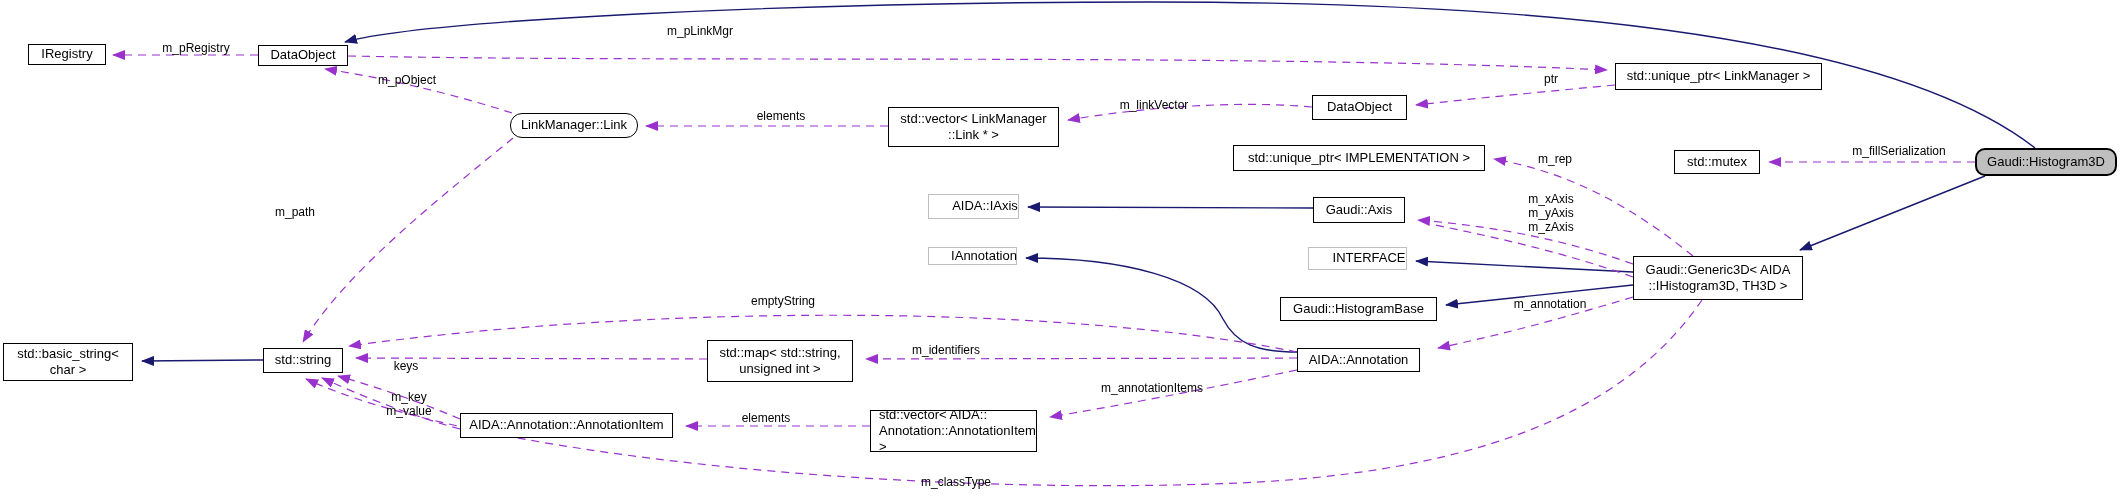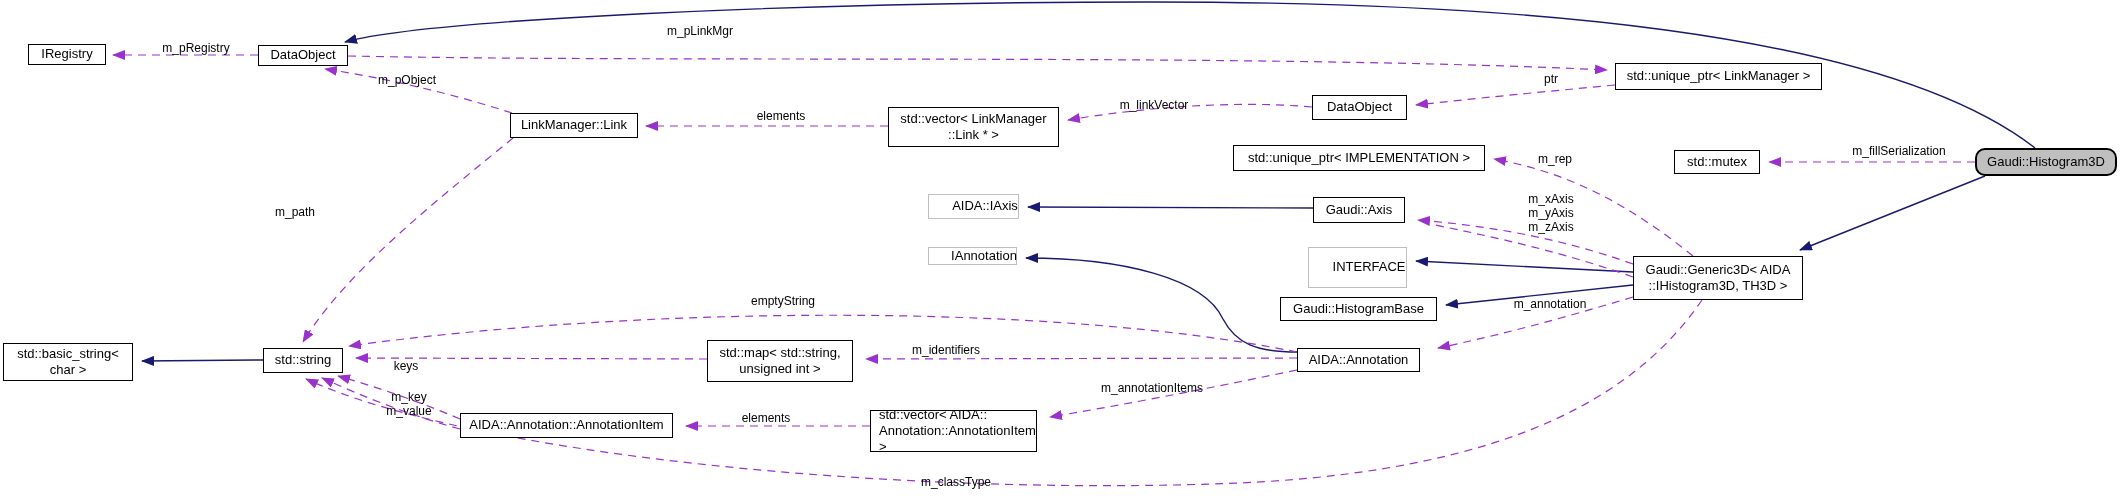--- a/index.html
+++ b/index.html
@@ -57,31 +57,31 @@
   <path class="edge-u" d="M1297,370 C1205,389 1128,404 1050,417" marker-end="url(#au)"></path>
   <path class="edge-u" d="M870,426 L686,426" marker-end="url(#au)"></path>
   <path class="edge-u" d="M460,419 C420,402 380,388 338,376" marker-end="url(#au)"></path>
   <path class="edge-u" d="M460,429 C412,416 364,397 322,378" marker-end="url(#au)"></path>
   <path class="edge-u" d="M1702,300 C1640,390 1520,470 1240,483 C900,497 470,455 306,379" marker-end="url(#au)"></path>
   <path class="edge-u" d="M513,138 C440,198 345,272 303,342" marker-end="url(#au)"></path>
 </svg>
 
 <div class="node" style="left:28px;  top:44px;  width:78px;  height:21px;">IRegistry</div>
 <div class="node" style="left:258px; top:45px;  width:90px;  height:21px;">DataObject</div>
-<div class="node" style="left:510px; top:113px; width:128px; height:25px;">LinkManager::Link</div>
+<div class="node" style="left:510px; top:113px; width:128px; height:25px;border-radius:12px;">LinkManager::Link</div>
 <div class="node" style="left:888px; top:107px; width:171px; height:40px;">std::vector&lt; LinkManager
 ::Link * &gt;</div>
 <div class="node" style="left:1312px;top:95px;  width:95px;  height:25px;">DataObject</div>
 <div class="node" style="left:1615px;top:63px;  width:207px; height:27px;">std::unique_ptr&lt; LinkManager &gt;</div>
 <div class="node" style="left:1233px;top:145px; width:252px; height:26px;">std::unique_ptr&lt; IMPLEMENTATION &gt;</div>
 <div class="node" style="left:1674px;top:150px; width:86px;  height:24px;">std::mutex</div>
 <div class="node current" style="left:1975px;top:148px; width:142px; height:28px;border-radius:10px;">Gaudi::Histogram3D</div>
 <div class="node ext" style="left:928px; top:194px; width:91px;  height:25px;">AIDA::IAxis</div>
 <div class="node" style="left:1313px;top:197px; width:92px;  height:26px;">Gaudi::Axis</div>
-<div class="node ext" style="left:1308px;top:247px; width:99px;  height:41px;">INTERFACE</div>
+<div class="node ext" style="left:1308px;top:247px; width:99px;  height:23px;">INTERFACE</div>
 <div class="node ext" style="left:928px; top:247px; width:89px;  height:18px;text-align:right;">IAnnotation</div>
 <div class="node" style="left:1280px;top:297px; width:157px; height:24px;">Gaudi::HistogramBase</div>
 <div class="node" style="left:1633px;top:256px; width:170px; height:44px;">Gaudi::Generic3D&lt; AIDA
 ::IHistogram3D, TH3D &gt;</div>
 <div class="node" style="left:3px;   top:343px; width:130px; height:38px;">std::basic_string&lt;
 char &gt;</div>
 <div class="node" style="left:263px; top:348px; width:80px;  height:25px;">std::string</div>
 <div class="node" style="left:707px; top:340px; width:146px; height:42px;">std::map&lt; std::string,
 unsigned int &gt;</div>
 <div class="node" style="left:1297px;top:348px; width:123px; height:24px;">AIDA::Annotation</div>

